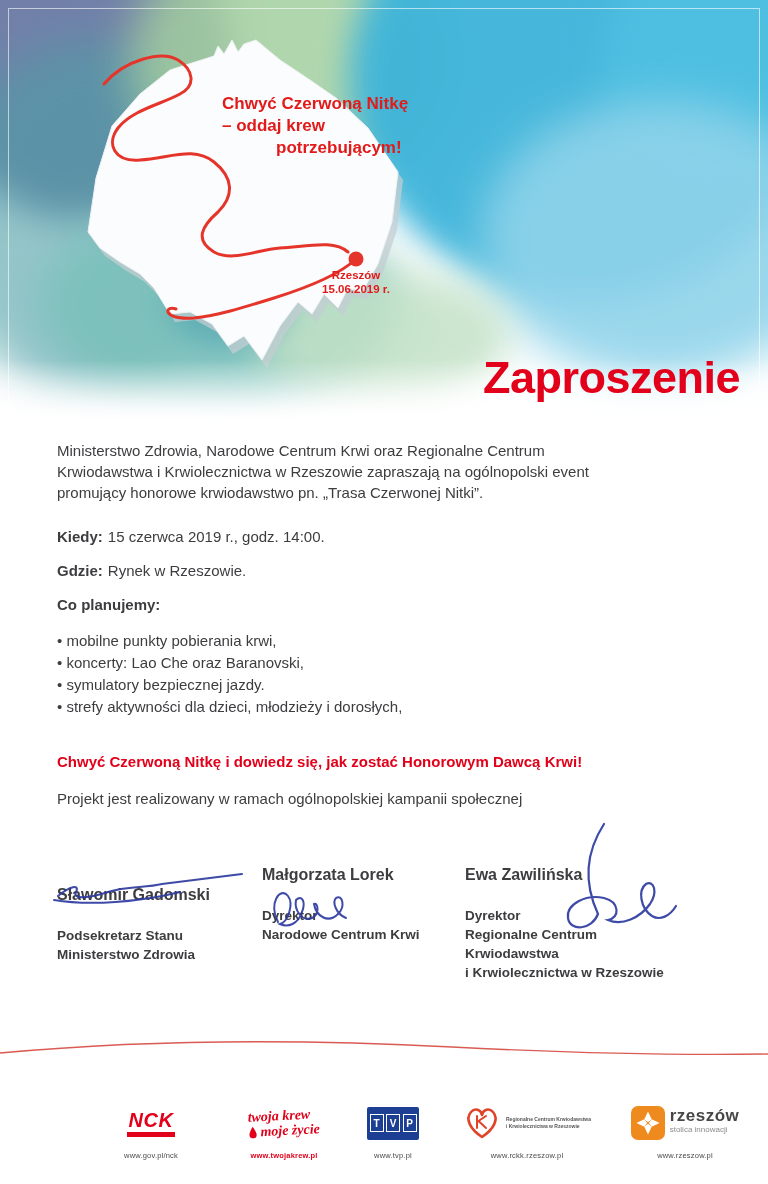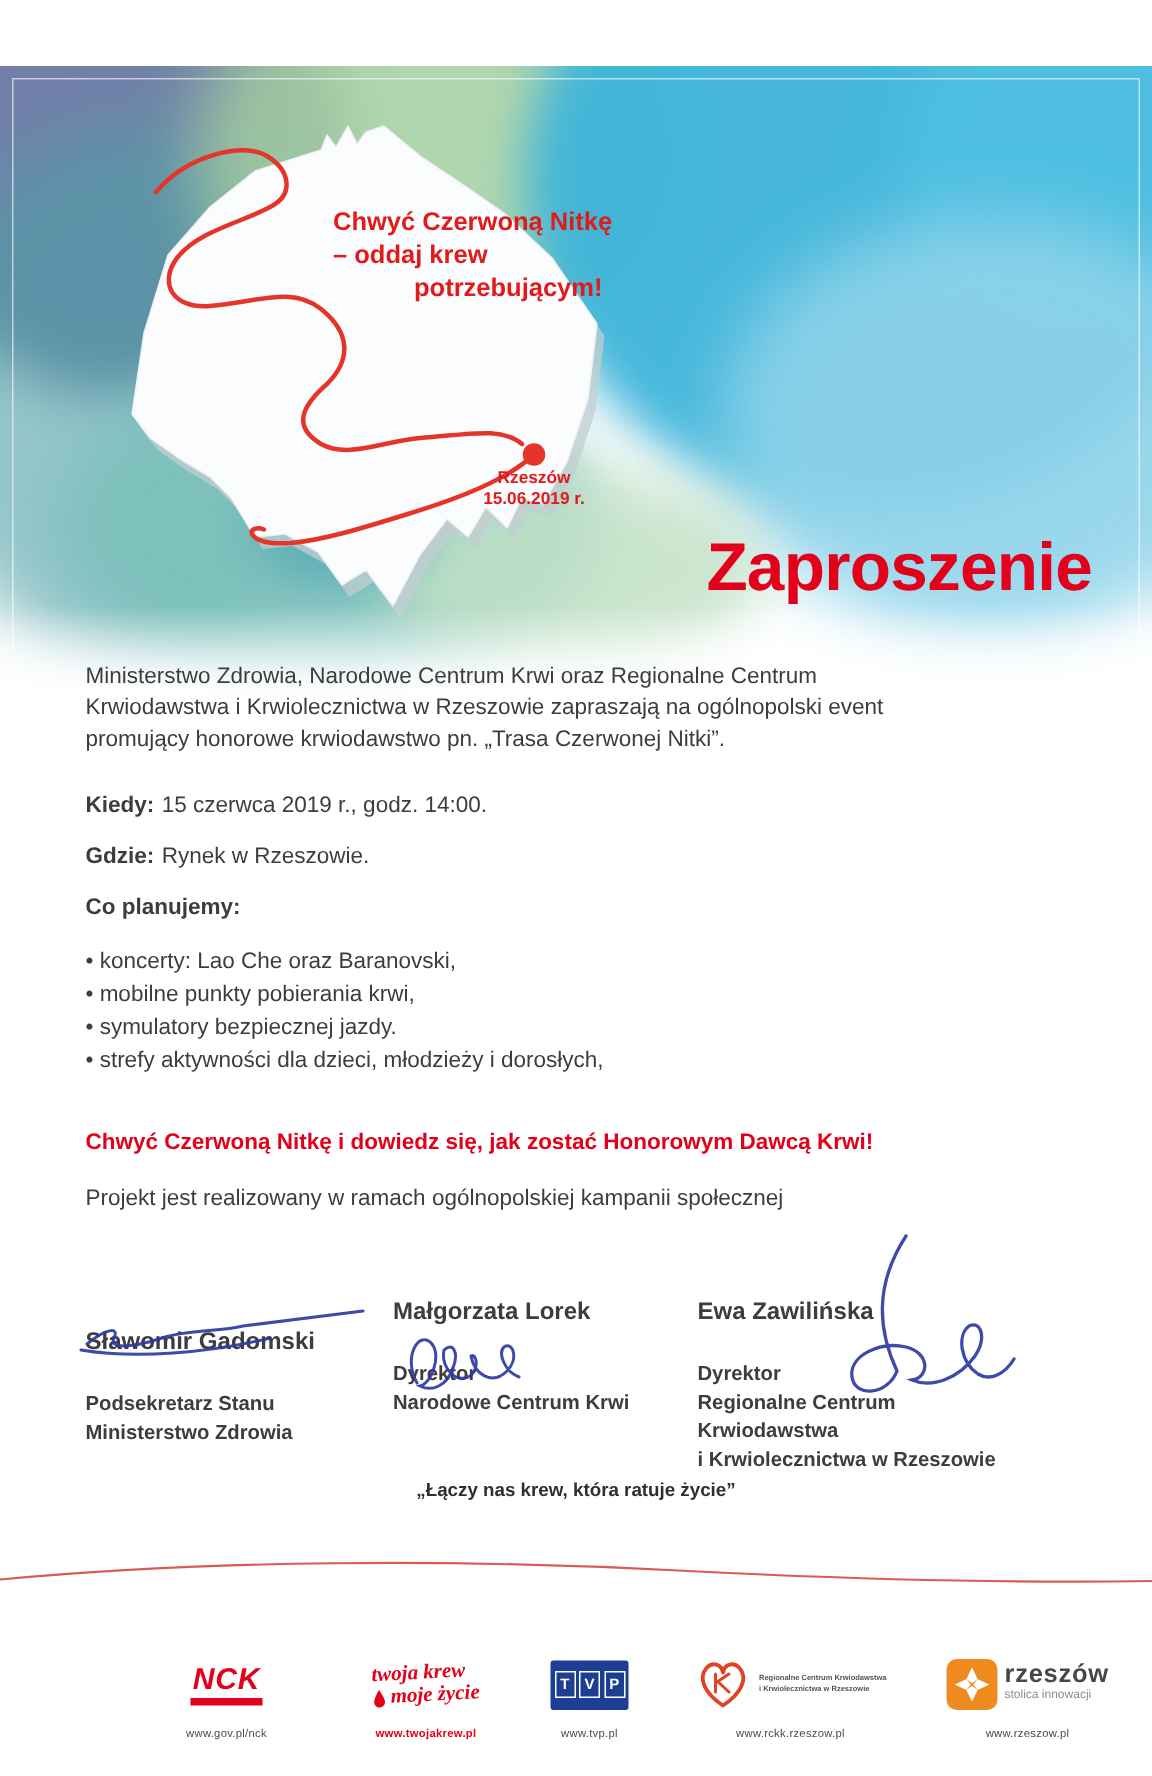--- a/index.html
+++ b/index.html
@@ -1,21 +1,21 @@
 <!DOCTYPE html>
 <html><head>
 <meta charset="utf-8">
 <style>
   html,body{margin:0;padding:0;background:#ffffff;}
   .page{
     position:relative;width:768px;height:1184px;overflow:hidden;background:#fff;
     font-family:"Liberation Sans",sans-serif;color:#3d3d40;
   }
   
-  .art{position:absolute;left:0;top:0;width:768px;height:438px;overflow:hidden;margin-top:44px;}
+  .art{position:absolute;left:0;top:0;width:768px;height:438px;overflow:hidden;}
   .blob{position:absolute;border-radius:50%;}
   .b1{left:-70px;top:-110px;width:300px;height:330px;background:#5a6b9b;filter:blur(18px);opacity:.85;}
   .b2{left:-60px;top:40px;width:300px;height:360px;background:#4e9fa6;filter:blur(22px);opacity:.6;}
   .b3{left:130px;top:-80px;width:330px;height:280px;background:#a3cf9f;filter:blur(22px);opacity:.85;}
   .b4{left:350px;top:-140px;width:470px;height:440px;background:#3db4da;filter:blur(16px);opacity:.95;}
   .b9{left:600px;top:-60px;width:220px;height:260px;background:#4fc0e2;filter:blur(18px);opacity:.9;}
   .b5{left:480px;top:100px;width:360px;height:280px;background:#8fd3ea;filter:blur(22px);opacity:.9;}
   .b6{left:40px;top:200px;width:360px;height:210px;background:#79c0ba;filter:blur(20px);opacity:.85;}
   .b7{left:250px;top:270px;width:260px;height:130px;background:#c2e1c6;filter:blur(18px);opacity:.85;}
   .b8{left:170px;top:260px;width:120px;height:90px;background:#4aa2b0;filter:blur(14px);opacity:.6;}
@@ -23,21 +23,21 @@
     background:linear-gradient(to bottom,rgba(255,255,255,0),#fff 75%);}
   .frame{position:absolute;left:8px;top:8px;right:8px;height:420px;
     border:1px solid rgba(255,255,255,.6);border-bottom:none;pointer-events:none;}
   .poland{position:absolute;left:66px;top:26px;}
   .map-slogan{position:absolute;left:222px;top:93px;font-size:17px;font-weight:700;
     color:#e21a1a;line-height:22px;white-space:nowrap;}
   .map-slogan .ind{padding-left:54px;}
   .map-city{position:absolute;left:310px;top:268px;width:92px;text-align:center;
     font-size:11.5px;font-weight:700;color:#e21a1a;line-height:14px;}
   
-  .title{position:absolute;right:40px;top:352px;margin:0;font-size:45px;font-weight:700;
+  .title{position:absolute;right:28px;top:352px;margin:0;font-size:45px;font-weight:700;
     color:#e2001a;letter-spacing:-.5px;}
   
   .blk{position:absolute;left:57px;font-size:15px;line-height:21px;color:#3d3d40;}
   .intro{top:440px;width:560px;}
   .when{top:526px;} .where{top:560px;} .planh{top:594px;font-weight:700;}
   .bullets{top:630px;line-height:22px;}
   .cta{top:751px;font-weight:700;color:#e2001a;}
   .campaign{top:788px;}
   .campaign .red{color:#e2001a;font-weight:700;}
   .lbl{font-weight:700;margin-right:5px;}
@@ -130,22 +130,22 @@
 
   <div class="blk intro"><span>Ministerstwo Zdrowia, Narodowe Centrum Krwi oraz Regionalne Centrum Krwiodawstwa i Krwiolecznictwa w Rzeszowie zapraszają na ogólnopolski event promujący honorowe krwiodawstwo pn. </span><strong>„Trasa Czerwonej Nitki”.</strong></div>
 
   <div class="blk when"><span class="lbl">Kiedy:</span><span>15 czerwca 2019 r., godz. 14:00.</span></div>
 
   <div class="blk where"><span class="lbl">Gdzie:</span><span>Rynek w Rzeszowie.</span></div>
 
   <div class="blk planh">Co planujemy:</div>
 
   <div class="blk bullets">
+    <div>• mobilne punkty pobierania krwi,</div>
     <div>• koncerty: Lao Che oraz Baranovski,</div>
-    <div>• mobilne punkty pobierania krwi,</div>
     <div>• symulatory bezpiecznej jazdy.</div>
     <div>• strefy aktywności dla dzieci, młodzieży i dorosłych,</div>
   </div>
 
   <div class="blk cta">Chwyć Czerwoną Nitkę i dowiedz się, jak zostać Honorowym Dawcą Krwi!</div>
 
   <div class="blk campaign">
     <div>Projekt jest realizowany w ramach ogólnopolskiej kampanii społecznej</div>
   </div>
 
@@ -179,21 +179,20 @@
   <svg class="scribble scr2" width="100" height="62" viewBox="0 0 100 62">
     <path d="M20,48 C10,30 22,12 30,22 C36,30 30,48 22,50 C30,54 40,50 44,38 C48,28 44,20 38,26
              C36,36 44,48 54,44 C62,40 60,28 56,30 C58,42 70,50 80,40 C88,32 84,20 78,24
              C74,28 78,40 88,44" fill="none" stroke="#2e3b9f" stroke-width="2" stroke-linecap="round" opacity=".92"></path>
   </svg>
   <svg class="scribble scr3" width="180" height="120" viewBox="0 0 180 120">
     <path d="M92,6 C70,40 74,70 86,96 C80,112 58,114 56,100 C54,86 74,76 92,80 C108,84 108,100 96,102
              C110,108 128,100 138,86 C146,74 142,62 134,66 C126,72 128,90 140,98 C148,103 158,98 164,88" fill="none" stroke="#2e3b9f" stroke-width="2.2" stroke-linecap="round" opacity=".92"></path>
   </svg>
 
-  <div class="quote">„Łączy nas krew, która ratuje życie”</div>
 
   <svg class="wave" width="768" height="40" viewBox="0 0 768 40">
     <path d="M0,19 C140,6 300,5 452,13 C578,19.5 672,21.5 768,20" fill="none" stroke="#d8524a" stroke-width="1.4" opacity=".95"></path>
   </svg>
 
 
   <div class="logo-item li-nck">
     <div class="logo-art">
       <div class="mz-wrap">
         <div class="nck-word">NCK</div>

